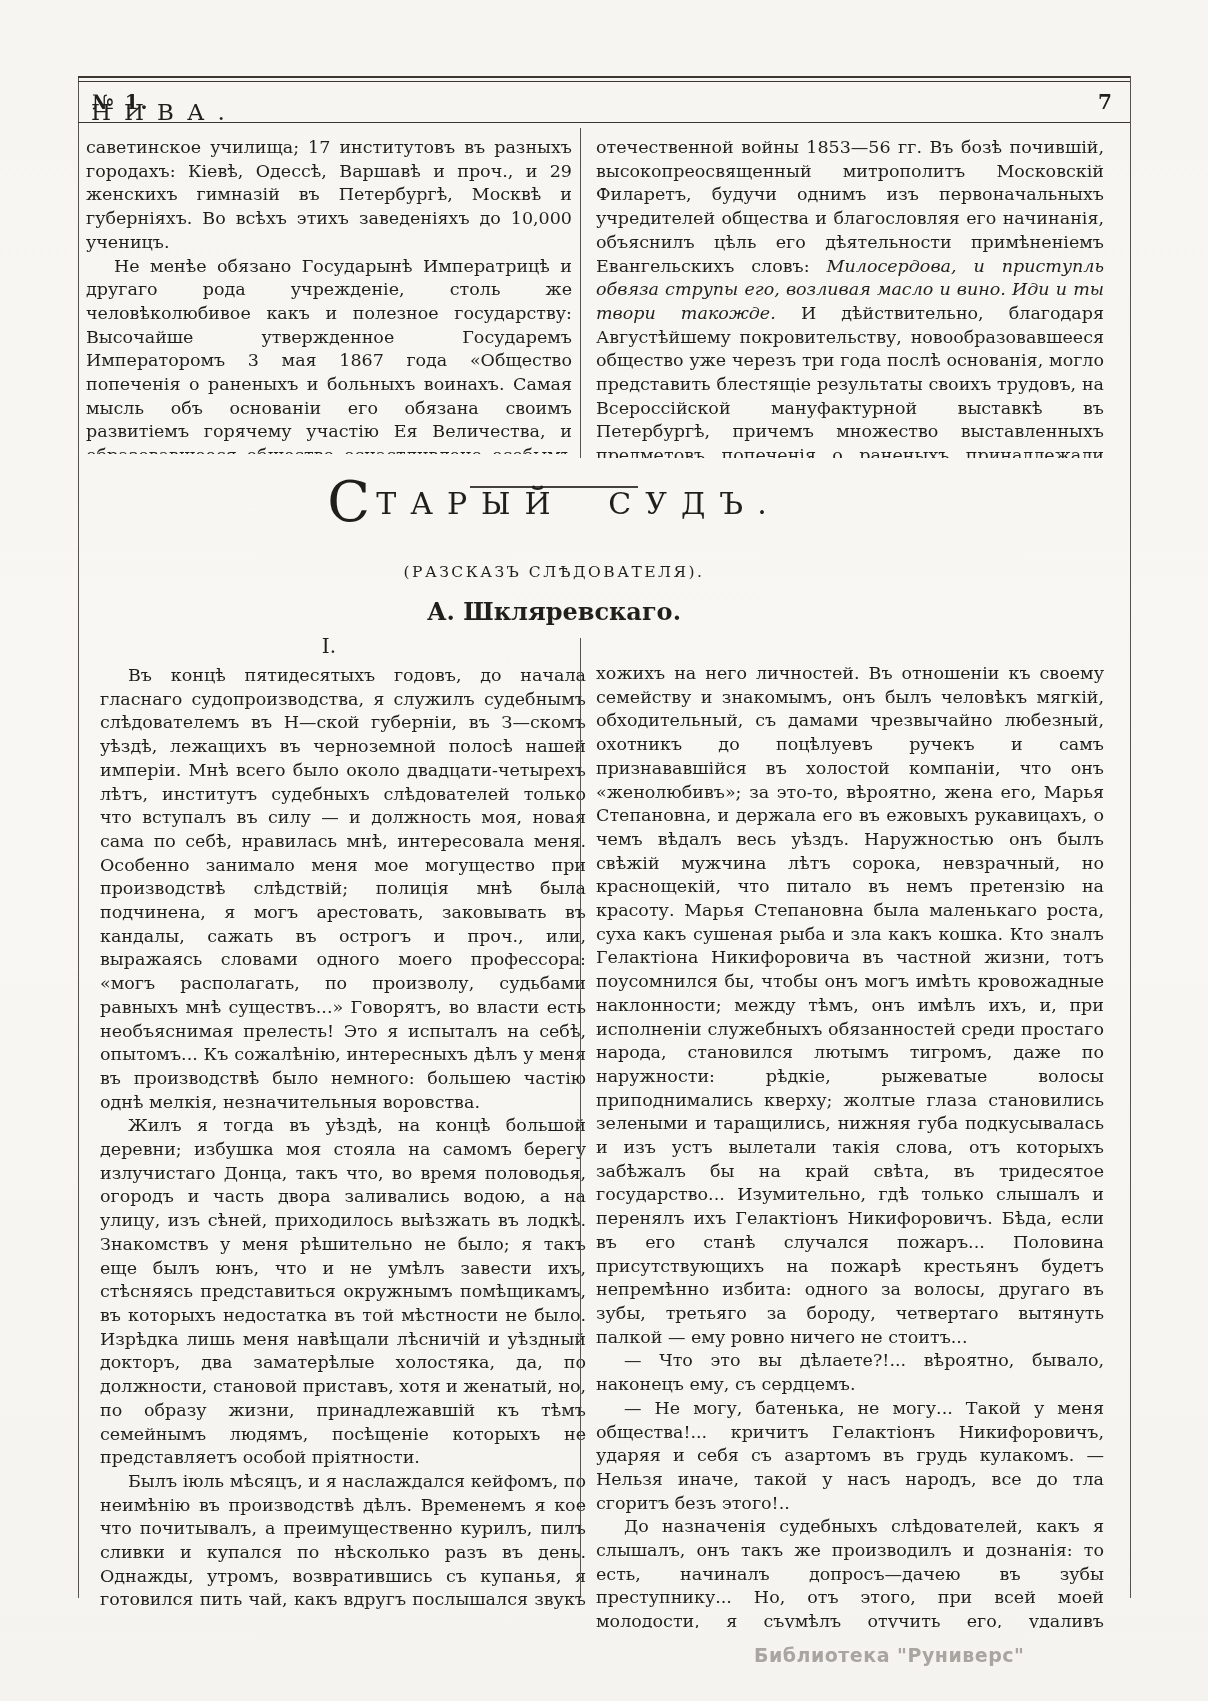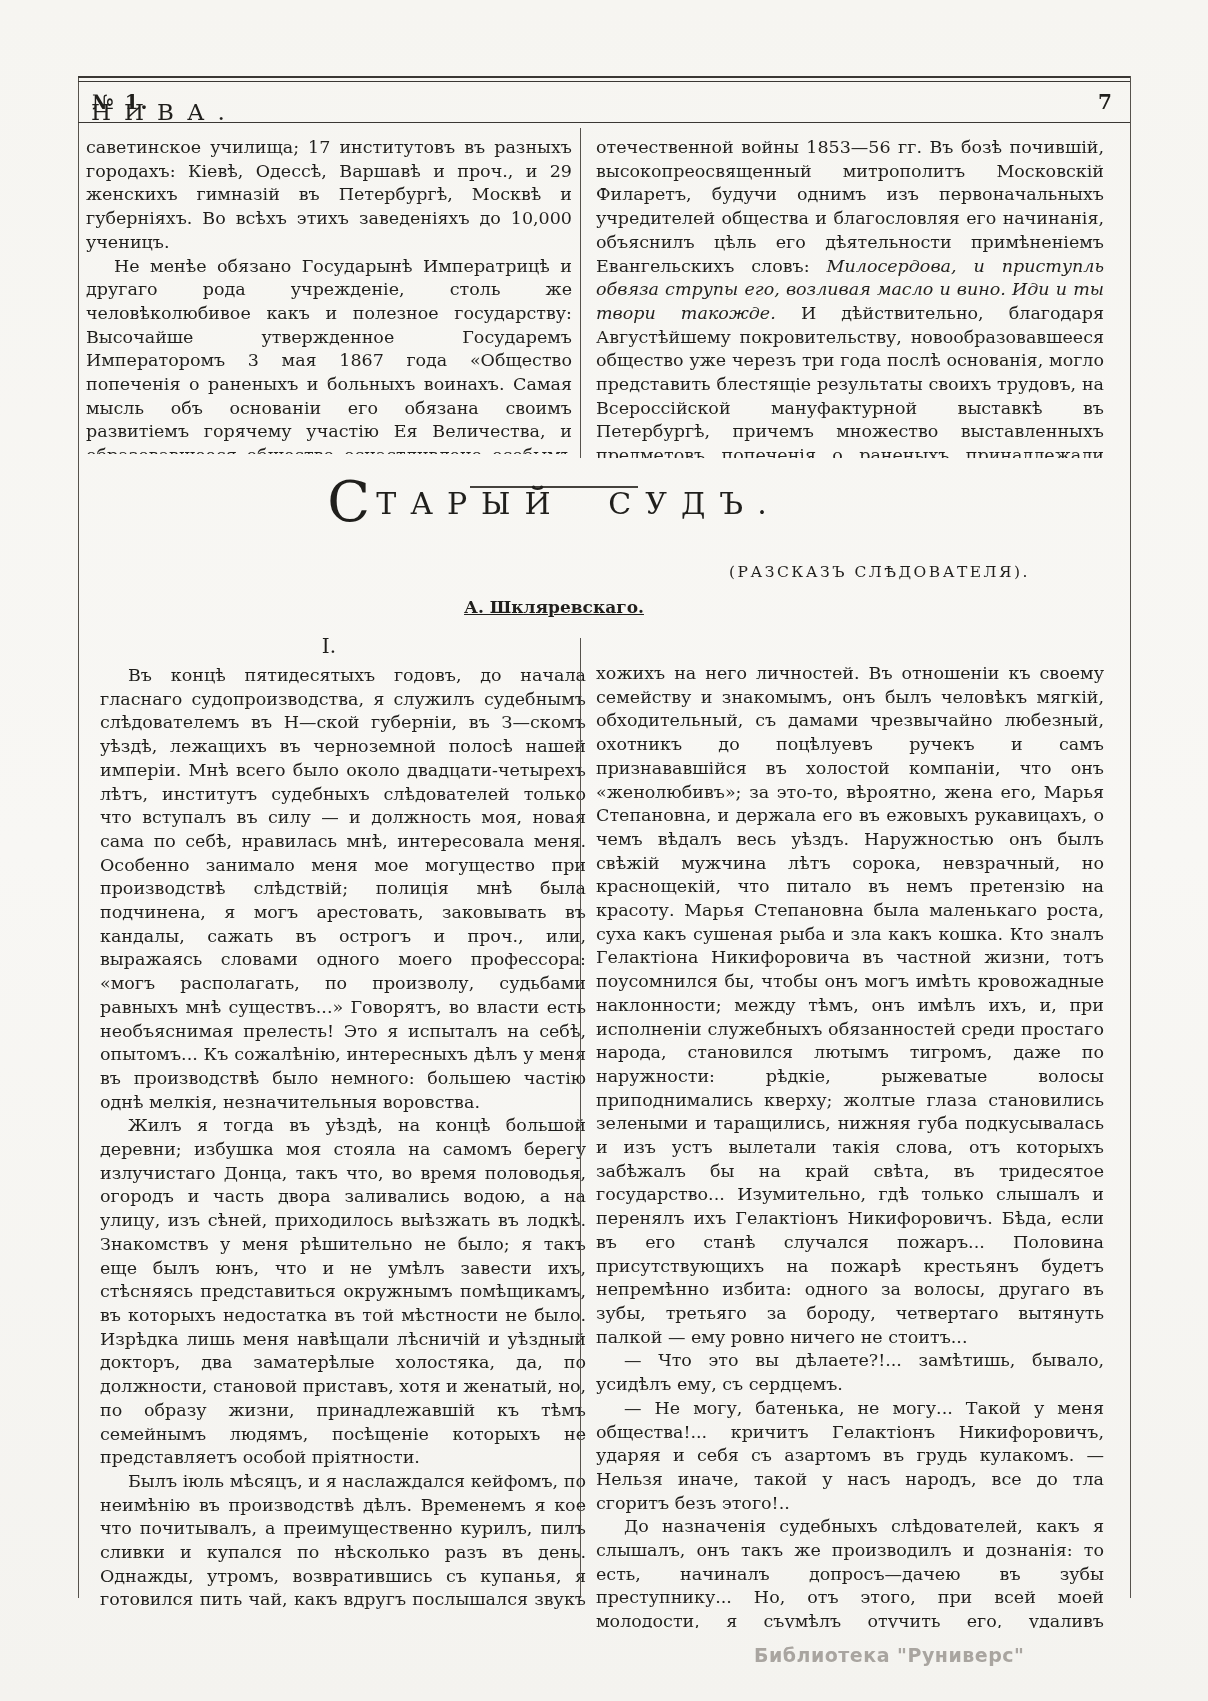--- a/index.html
+++ b/index.html
@@ -32,23 +32,23 @@
   .divider { position: absolute; width: 1px; background: #56524c; }
   .divider-intro { left: 580px; top: 128px; height: 330px; }
   .divider-body  { left: 580px; top: 638px; height: 960px; }
 
   .title-rule { position: absolute; left: 470px; top: 486px; width: 168px; height: 2px; background: #45423d; }
   .article-title { position: absolute; left: 78px; top: 478px; width: 952px; height: 56px;
     margin: 0; text-align: center; font-size: 30px; font-weight: normal;
     letter-spacing: 14px; word-spacing: 20px; line-height: 52px; }
   .title-initial { font-size: 56px; line-height: 0; position: relative; top: 7px; letter-spacing: 6px; }
   .article-subtitle { position: absolute; left: 78px; top: 563px; width: 952px;
-    text-align: right; font-size: 15.5px; letter-spacing: 2.5px; }
+    text-align: center; font-size: 15.5px; letter-spacing: 2.5px; }
   .article-author { position: absolute; left: 78px; top: 597px; width: 952px;
-    text-align: center; font-size: 17px; font-weight: bold; text-decoration: underline; }
+    text-align: center; font-size: 24px; font-weight: bold; }
   .chapter-num { position: absolute; left: 86px; top: 634px; width: 486px;
     text-align: center; font-size: 20px; }
 
   .body-left  { left: 100px;  top: 664px; width: 486px; height: 948px; }
   .body-right { left: 596px; top: 662px; width: 508px; height: 966px; }
 
   .para { margin: 0; text-indent: 28px; }
   .para.noindent { text-indent: 0; }
   .it { font-style: italic; }
 
@@ -88,19 +88,19 @@
   <div class="chapter-num">I.</div>
 
   <div class="col body-left">
       <p class="para"><span>Въ концѣ пятидесятыхъ годовъ, до начала гласнаго судопроизводства, я служилъ судебнымъ слѣдователемъ въ Н—ской губерніи, въ З—скомъ уѣздѣ, лежащихъ въ черноземной полосѣ нашей имперіи. Мнѣ всего было около двадцати-четырехъ лѣтъ, институтъ судебныхъ слѣдователей только что вступалъ въ силу — и должность моя, новая сама по себѣ, нравилась мнѣ, интересовала меня. Особенно занимало меня мое могущество при производствѣ слѣдствій; полиція мнѣ была подчинена, я могъ арестовать, заковывать въ кандалы, сажать въ острогъ и проч., или, выражаясь словами одного моего профессора: «могъ располагать, по произволу, судьбами равныхъ мнѣ существъ...» Говорятъ, во власти есть необъяснимая прелесть! Это я испыталъ на себѣ, опытомъ... Къ сожалѣнію, интересныхъ дѣлъ у меня въ производствѣ было немного: большею частію однѣ мелкія, незначительныя воровства.</span></p>
       <p class="para"><span>Жилъ я тогда въ уѣздѣ, на концѣ большой деревни; избушка моя стояла на самомъ берегу излучистаго Донца, такъ что, во время половодья, огородъ и часть двора заливались водою, а на улицу, изъ сѣней, приходилось выѣзжать въ лодкѣ. Знакомствъ у меня рѣшительно не было; я такъ еще былъ юнъ, что и не умѣлъ завести ихъ, стѣсняясь представиться окружнымъ помѣщикамъ, въ которыхъ недостатка въ той мѣстности не было. Изрѣдка лишь меня навѣщали лѣсничій и уѣздный докторъ, два заматерѣлые холостяка, да, по должности, становой приставъ, хотя и женатый, но, по образу жизни, принадлежавшій къ тѣмъ семейнымъ людямъ, посѣщеніе которыхъ не представляетъ особой пріятности.</span></p>
       <p class="para"><span>Былъ іюль мѣсяцъ, и я наслаждался кейфомъ, по неимѣнію въ производствѣ дѣлъ. Временемъ я кое что почитывалъ, а преимущественно курилъ, пилъ сливки и купался по нѣсколько разъ въ день. Однажды, утромъ, возвратившись съ купанья, я готовился пить чай, какъ вдругъ послышался звукъ дорожнаго колокольчика... Я сталъ прислушиваться. Звуки съ каждой секундой становились явственнѣе, а когда я высунулся въ окно, то увидѣлъ и дорожній дормезъ, допотопный экипажъ нашего становаго пристава, прозванный ноевымъ ковчегомъ.</span></p>
     </div>
   <div class="divider divider-body"></div>
   <div class="col body-right">
       <p class="para noindent"><span>хожихъ на него личностей. Въ отношеніи къ своему семейству и знакомымъ, онъ былъ человѣкъ мягкій, обходительный, съ дамами чрезвычайно любезный, охотникъ до поцѣлуевъ ручекъ и самъ признававшійся въ холостой компаніи, что онъ «женолюбивъ»; за это-то, вѣроятно, жена его, Марья Степановна, и держала его въ ежовыхъ рукавицахъ, о чемъ вѣдалъ весь уѣздъ. Наружностью онъ былъ свѣжій мужчина лѣтъ сорока, невзрачный, но краснощекій, что питало въ немъ претензію на красоту. Марья Степановна была маленькаго роста, суха какъ сушеная рыба и зла какъ кошка. Кто зналъ Гелактіона Никифоровича въ частной жизни, тотъ поусомнился бы, чтобы онъ могъ имѣть кровожадные наклонности; между тѣмъ, онъ имѣлъ ихъ, и, при исполненіи служебныхъ обязанностей среди простаго народа, становился лютымъ тигромъ, даже по наружности: рѣдкіе, рыжеватые волосы приподнимались кверху; жолтые глаза становились зелеными и таращились, нижняя губа подкусывалась и изъ устъ вылетали такія слова, отъ которыхъ забѣжалъ бы на край свѣта, въ тридесятое государство... Изумительно, гдѣ только слышалъ и перенялъ ихъ Гелактіонъ Никифоровичъ. Бѣда, если въ его станѣ случался пожаръ... Половина присутствующихъ на пожарѣ крестьянъ будетъ непремѣнно избита: одного за волосы, другаго въ зубы, третьяго за бороду, четвертаго вытянуть палкой — ему ровно ничего не стоитъ...</span></p>
-      <p class="para"><span>— Что это вы дѣлаете?!... замѣтишь, бывало, усидѣлъ ему, съ сердцемъ.</span></p>
+      <p class="para"><span>— Что это вы дѣлаете?!... вѣроятно, бывало, наконецъ ему, съ сердцемъ.</span></p>
       <p class="para"><span>— Не могу, батенька, не могу... Такой у меня общества!... кричитъ Гелактіонъ Никифоровичъ, ударяя и себя съ азартомъ въ грудь кулакомъ. — Нельзя иначе, такой у насъ народъ, все до тла сгоритъ безъ этого!..</span></p>
       <p class="para"><span>До назначенія судебныхъ слѣдователей, какъ я слышалъ, онъ такъ же производилъ и дознанія: то есть, начиналъ допросъ—дачею въ зубы преступнику... Но, отъ этого, при всей моей молодости, я съумѣлъ отучить его, удаливъ Гелактіона Никифоровича при подобномъ началѣ отъ слѣдствія и составивъ объ его поступкѣ протоколъ... Эта штука обошлась ему во всѣхъ отношеніяхъ очень дорого и онъ едва усидѣлъ на мѣстѣ. Впрочемъ, Гелактіонъ Никифоровичъ не былъ злопамятенъ и скоро примирился со мною. Вообще, не смотря на свое подъ-часъ жестокое обращеніе съ крестьянами и другіе грѣшки, Стоцкій</span></p>
     </div>
 
   <div class="watermark">Библиотека "Руниверс"</div>
 </div>
 
 </body></html>

